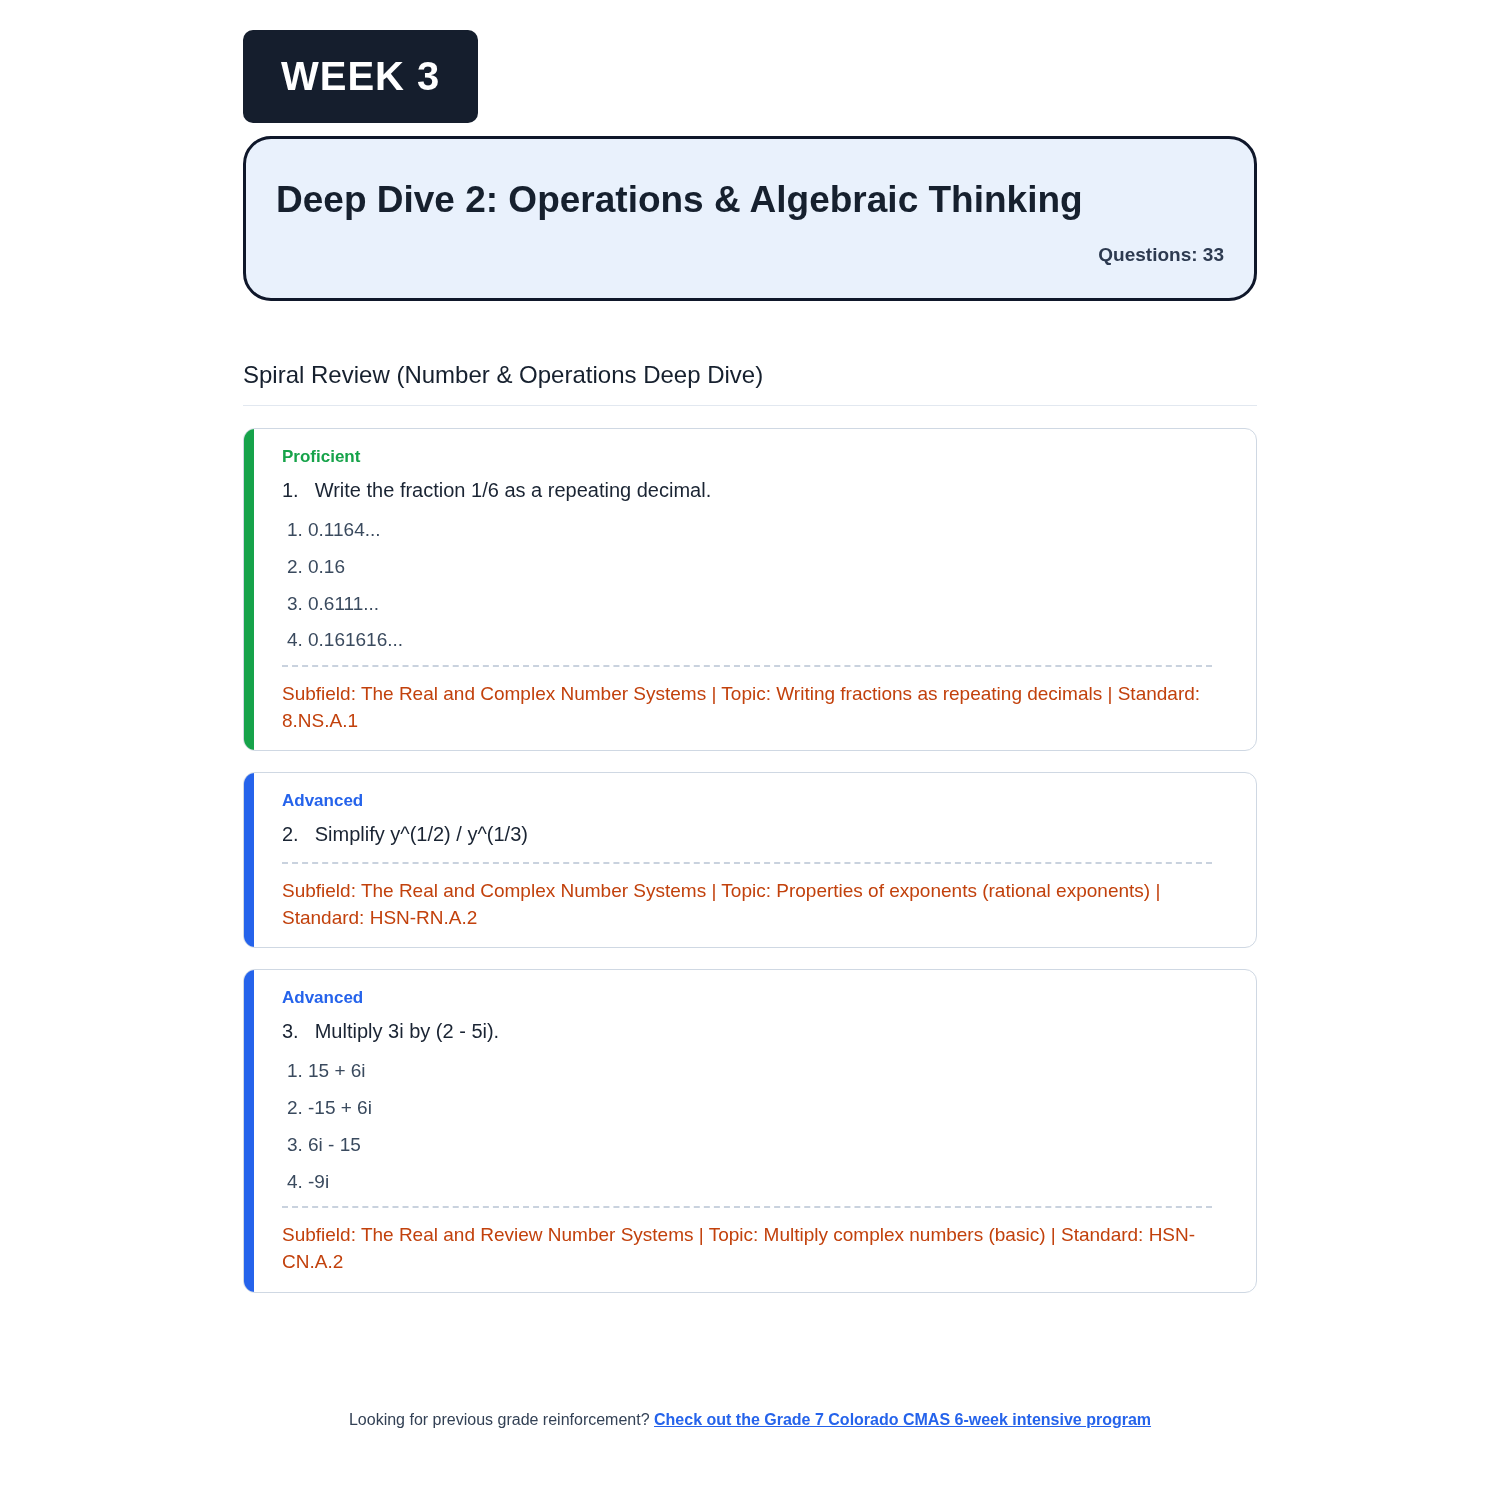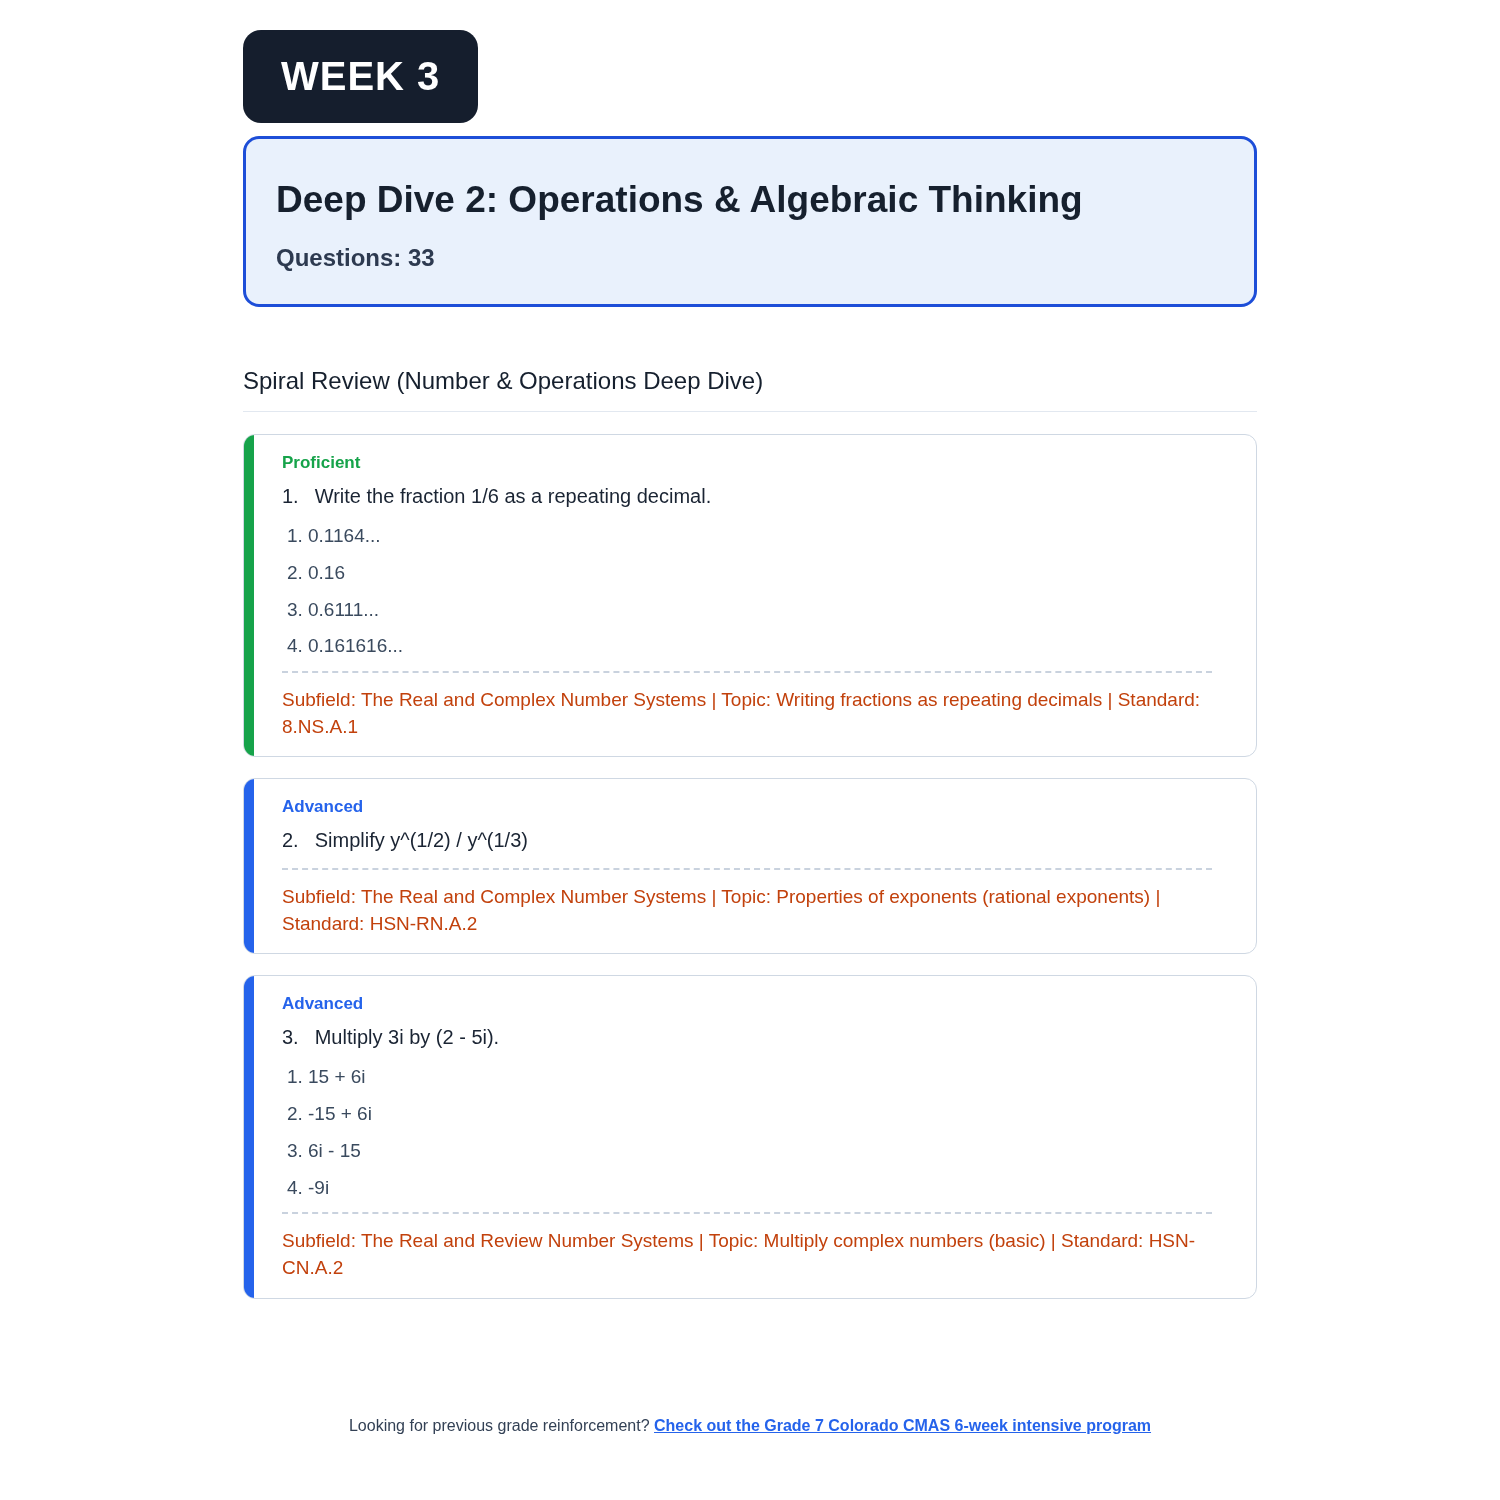--- a/index.html
+++ b/index.html
@@ -17,43 +17,44 @@
   }
   
   .week-badge {
     display: inline-block;
     background: #151e2d;
     color: #ffffff;
     font-size: 40px;
     font-weight: bold;
     letter-spacing: 1px;
     padding: 24px 38px;
-    border-radius: 18px;
+    border-radius: 10px;
     margin-bottom: 13px;
   }
   
   .header-box {
     background: #e9f1fc;
-    border: 3px solid #1d4ed8;
-    border-radius: 16px;
+    border: 3px solid #0f172a;
+    border-radius: 28px;
     padding: 30px 30px 32px 30px;
     margin-bottom: 60px;
   }
   .header-title {
     font-size: 37px;
     font-weight: bold;
     line-height: 1.65;
     color: #16202e;
     max-width: 820px;
     margin-bottom: 14px;
   }
   .header-questions {
-    font-size: 24px;
+    font-size: 19px;
     font-weight: bold;
     color: #2d3a50;
+    text-align: right;
   }
   
   .section-heading {
     font-size: 24px;
     font-weight: normal;
     color: #16202e;
     padding-bottom: 16px;
     border-bottom: 1px solid #e2e8f0;
     margin-bottom: 22px;
   }

